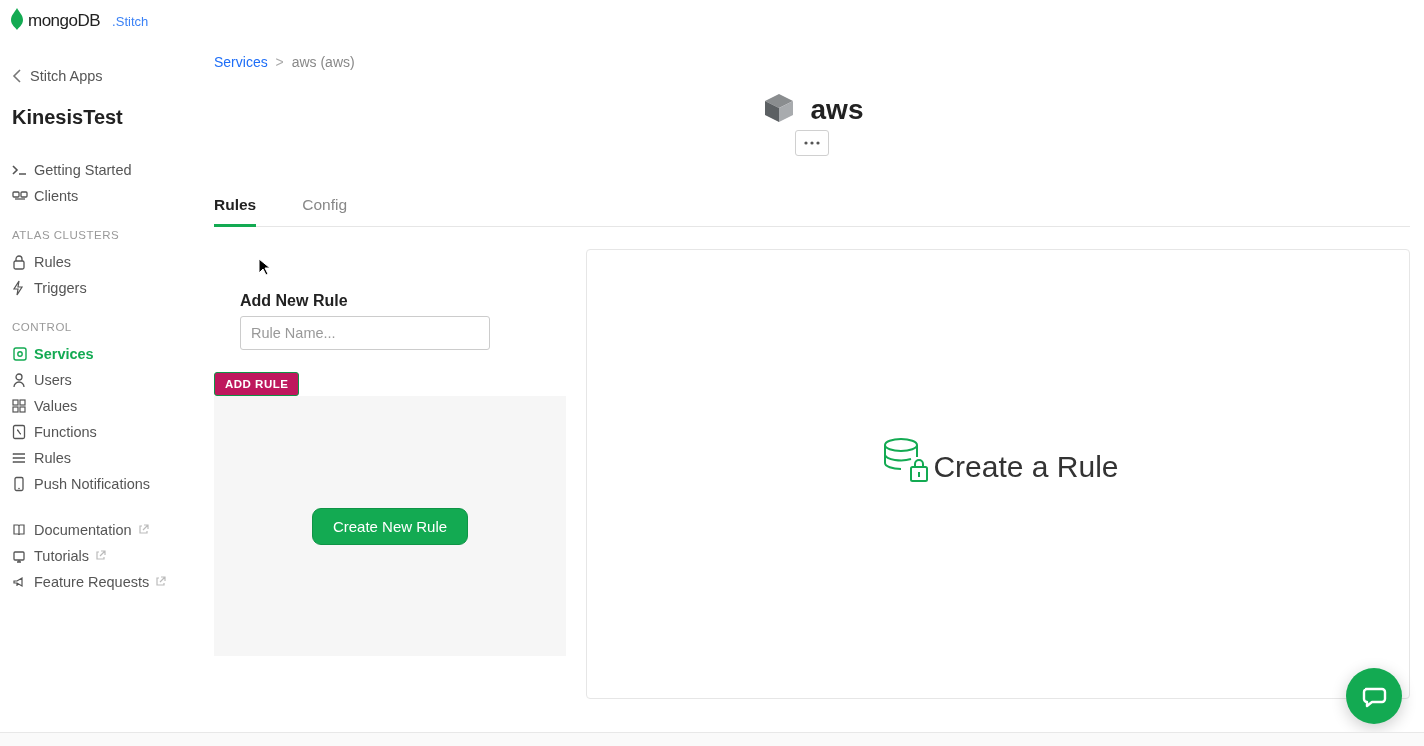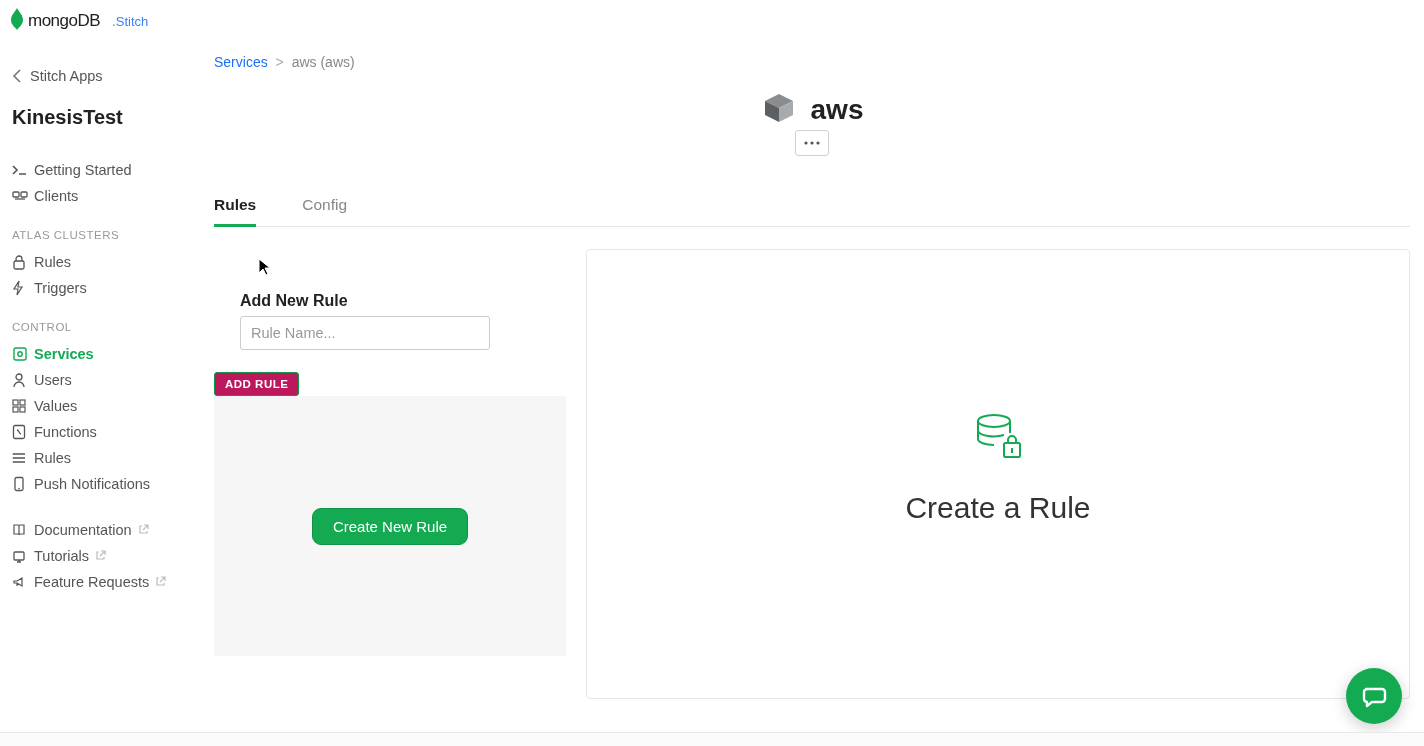--- a/index.html
+++ b/index.html
@@ -44,21 +44,21 @@
   .rule-input-wrap { padding-left: 26px; margin-bottom: 22px; }
   .rule-input { width: 250px; height: 34px; border: 1px solid #ccc; border-radius: 3px; padding: 0 10px; font-size: 14.5px; color: #333; }
   .rule-input::placeholder { color: #999; }
 
   .add-rule-chip { display: inline-block; background: #be185d; color: #fff; font-size: 11.5px; font-weight: 700; letter-spacing: 0.5px; padding: 5px 10px; border-radius: 3px; margin-bottom: 0; border: 1px solid #0f9446; }
 
   .rules-placeholder { background: #f6f6f6; height: 260px; display: flex; flex-direction: column; align-items: center; justify-content: center; padding: 20px; }
   .rules-placeholder-text { color: #555; font-size: 16px; text-align: center; line-height: 1.4; margin-bottom: 20px; }
   .create-rule-btn { background: #13aa52; border: 1px solid #0f9446; color: #fff; padding: 9px 20px; border-radius: 9px; font-size: 15px; cursor: pointer; }
 
-  .right-pane { flex: 1; border: 1px solid #e6e6e6; border-radius: 4px; min-height: 450px; display: flex; flex-direction: column; align-items: center; justify-content: center; padding: 40px 60px; text-align: center; }
+  .right-pane { flex: 1; border: 1px solid #e6e6e6; border-radius: 4px; min-height: 450px; display: flex; flex-direction: row; align-items: center; justify-content: center; padding: 40px 60px; text-align: center; }
   .right-pane .db-icon { margin-bottom: 22px; }
   .right-pane h2 { font-size: 30px; font-weight: 400; color: #333; margin-bottom: 14px; }
   .right-pane p { font-size: 18px; color: #444; line-height: 1.4; }
 
   .chat-bubble { position: absolute; right: 22px; bottom: 22px; width: 56px; height: 56px; border-radius: 50%; background: #13aa52; display: flex; align-items: center; justify-content: center; cursor: pointer; box-shadow: 0 4px 16px rgba(0,0,0,0.2); }
 
   .cursor { position: absolute; left: 258px; top: 258px; pointer-events: none; }
 
   .bottom-bar { position: absolute; bottom: 0; left: 0; right: 0; height: 14px; border-top: 1px solid #e8e8e8; background: #fafafa; }
 </style>

